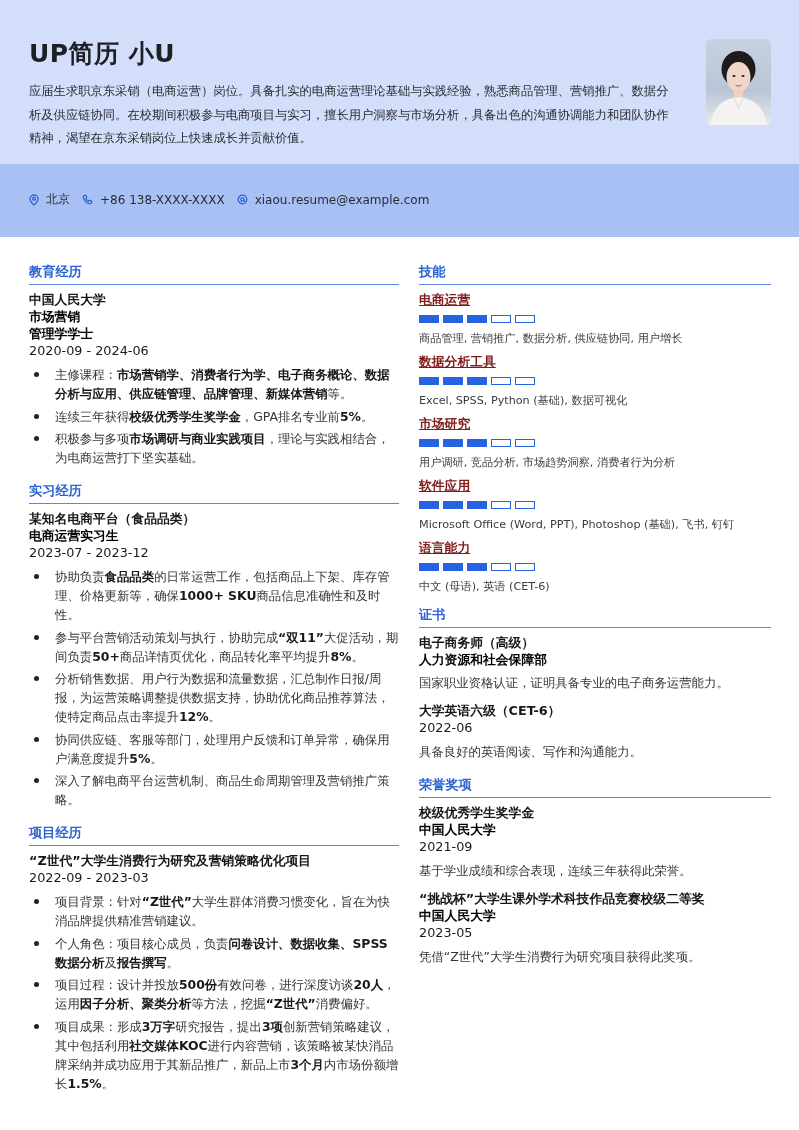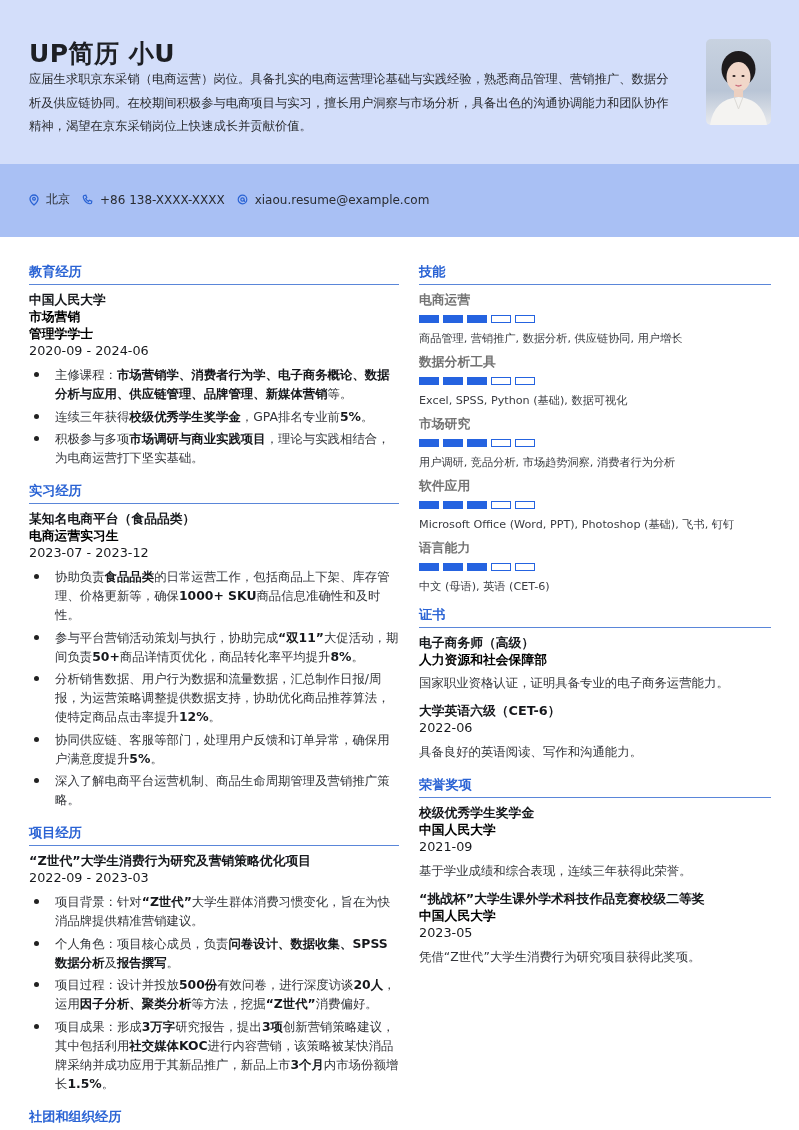--- a/index.html
+++ b/index.html
@@ -3,21 +3,21 @@
 <meta charset="utf-8">
 <style>
   * { box-sizing: border-box; margin: 0; padding: 0; }
   html, body { width: 799px; height: 1130px; overflow: hidden; background: #ffffff; }
   body { font-family: "DejaVu Sans", "Liberation Sans", sans-serif; color: #222; font-size: 12.5px; position: relative; }
 
   .header-top { position: absolute; left: 0; top: 0; width: 799px; height: 164px; background: #d3defa; }
   .header-contact { position: absolute; left: 0; top: 164px; width: 799px; height: 73px; background: #a9c0f4; }
 
   .name { position: absolute; left: 29px; top: 37px; font-size: 25px; font-weight: bold; color: #1d1f24; letter-spacing: 0.5px; }
-  .summary { position: absolute; left: 29px; top: 68px; width: 650px; font-size: 12.3px; line-height: 23.5px; color: #2a2c31; }
+  .summary { position: absolute; left: 29px; top: 80px; width: 650px; font-size: 12.3px; line-height: 23.5px; color: #2a2c31; }
 
   .avatar { position: absolute; left: 706px; top: 39px; width: 65px; height: 86px; border-radius: 5px; overflow: hidden; background: linear-gradient(180deg,#c8d2e0 0%,#b9c5d6 60%,#e8eaee 100%); }
 
   .contacts { position: absolute; left: 29px; top: 191px; display: flex; align-items: center; font-size: 12px; color: #2a2c31; }
   .contact-item { display: flex; align-items: center; margin-right: 12px; }
   .contact-item svg { margin-right: 7px; }
 
   .col-left { position: absolute; left: 29px; top: 262px; width: 370px; }
   .col-right { position: absolute; left: 419px; top: 262px; width: 352px; }
 
@@ -27,21 +27,21 @@
   .entry-sub { font-size: 12.8px; line-height: 17px; color: #000000; font-weight: bold; }
   .entry-date { font-size: 12.8px; line-height: 18px; color: #16181c; }
 
   ul.bullets { list-style: none; margin-top: 5px; }
   ul.bullets li { position: relative; padding-left: 26px; font-size: 12.4px; line-height: 19px; color: #33353a; margin-bottom: 3.5px; }
   ul.bullets li::before { content: ""; position: absolute; left: 5px; top: 7px; width: 5px; height: 5px; border-radius: 50%; background: #222; }
   ul.bullets li b { color: #16181c; }
 
   .section { margin-bottom: 14px; }
 
-  .skill-name { font-weight: bold; font-size: 12.8px; line-height: 18px; color: #737373; margin-top: 2px; }
+  .skill-name { font-weight: bold; font-size: 12.8px; line-height: 18px; color: #7f1d1d; margin-top: 2px; text-decoration: underline; }
   .skill-bar { display: flex; margin: 6px 0 5px 0; height: 8px; }
   .skill-bar span { width: 20px; height: 8px; margin-right: 4px; border: 1.5px solid #2563e0; }
   .skill-bar span.on { background: #2563e0; }
   .skill-desc { font-size: 11.2px; line-height: 16px; color: #3a3c41; margin-bottom: 6px; margin-top: 8px; }
 
   .cert { margin-bottom: 8px; }
   .cert-desc { font-size: 12.4px; line-height: 18px; color: #33353a; margin-top: 6px; }
 </style>
 </head>
 <body>
@@ -124,21 +124,20 @@
     <div class="entry-title">“Z世代”大学生消费行为研究及营销策略优化项目</div>
     <div class="entry-date">2022-09 - 2023-03</div>
     <ul class="bullets">
       <li><span>项目背景：针对</span><b>“Z世代”</b><span>大学生群体消费习惯变化，旨在为快消品牌提供精准营销建议。</span></li>
       <li><span>个人角色：项目核心成员，负责</span><b>问卷设计、数据收集、SPSS数据分析</b><span>及</span><b>报告撰写</b><span>。</span></li>
       <li><span>项目过程：设计并投放</span><b>500份</b><span>有效问卷，进行深度访谈</span><b>20人</b><span>，运用</span><b>因子分析、聚类分析</b><span>等方法，挖掘</span><b>“Z世代”</b><span>消费偏好。</span></li>
       <li><span>项目成果：形成</span><b>3万字</b><span>研究报告，提出</span><b>3项</b><span>创新营销策略建议，其中包括利用</span><b>社交媒体KOC</b><span>进行内容营销，该策略被某快消品牌采纳并成功应用于其新品推广，新品上市</span><b>3个月</b><span>内市场份额增长</span><b>1.5%</b><span>。</span></li>
     </ul>
   </div>
 
-  <div class="section-title" style="border-bottom:none;">社团和组织经历</div>
 </div>
 
 <div class="col-right">
 
   <div class="section">
     <div class="section-title">技能</div>
     <div id="skills-list">
         <div>
           <div class="skill-name">电商运营</div>
           <div class="skill-bar">

